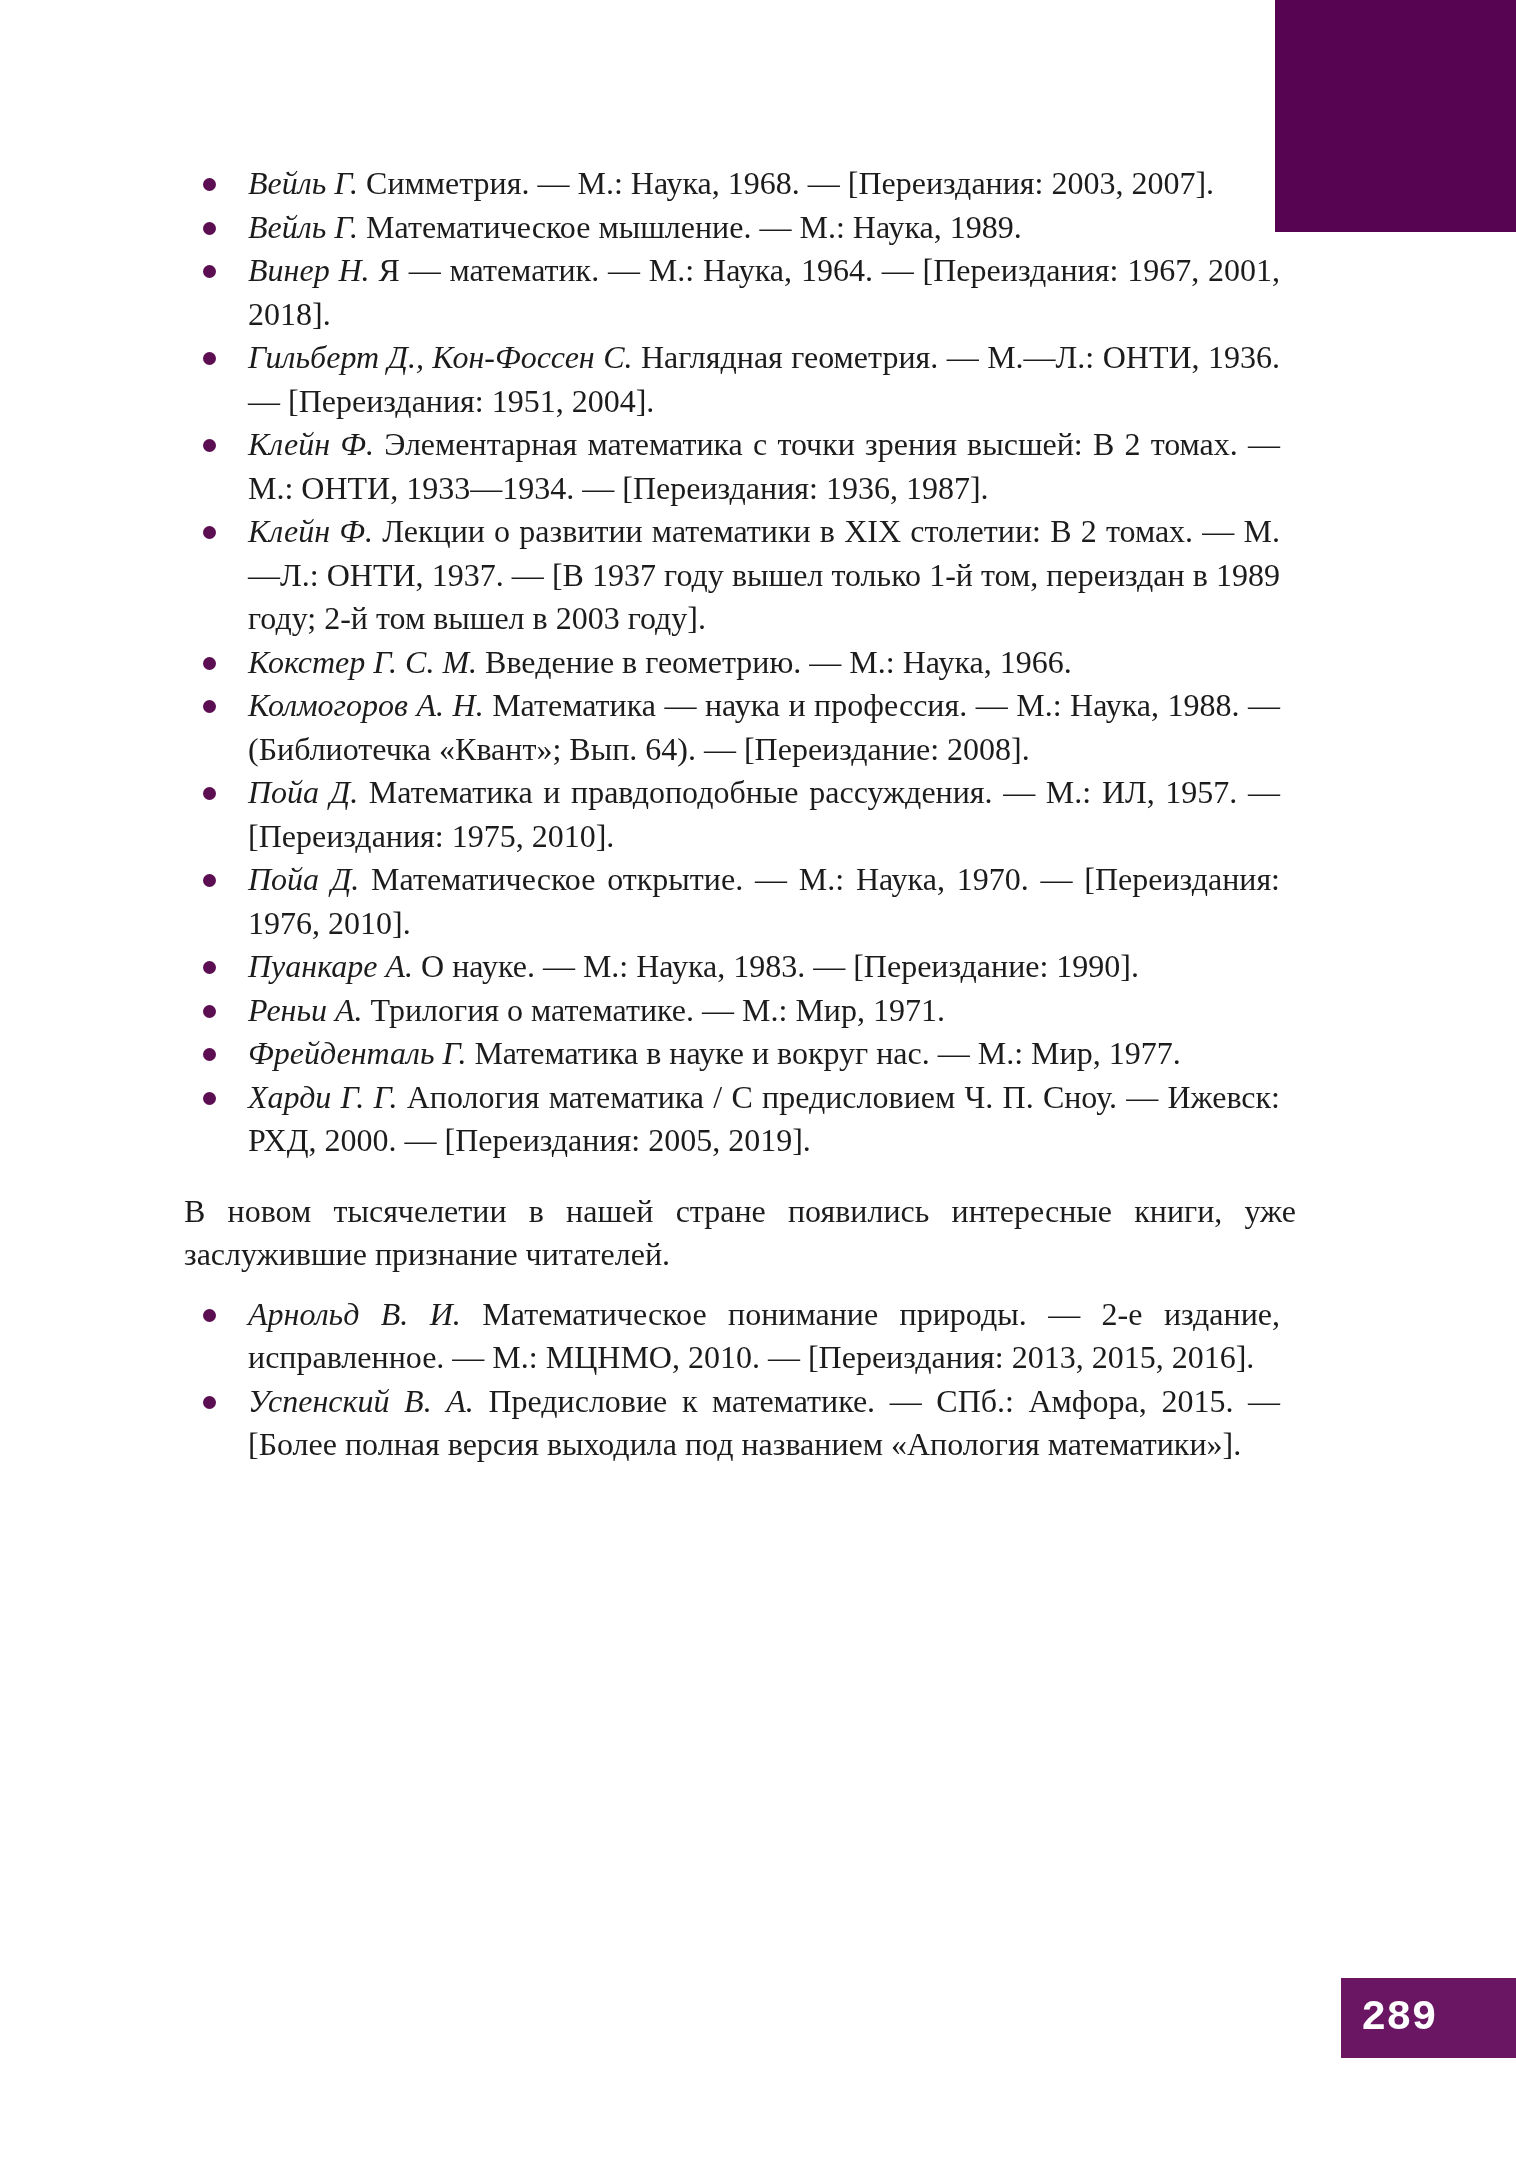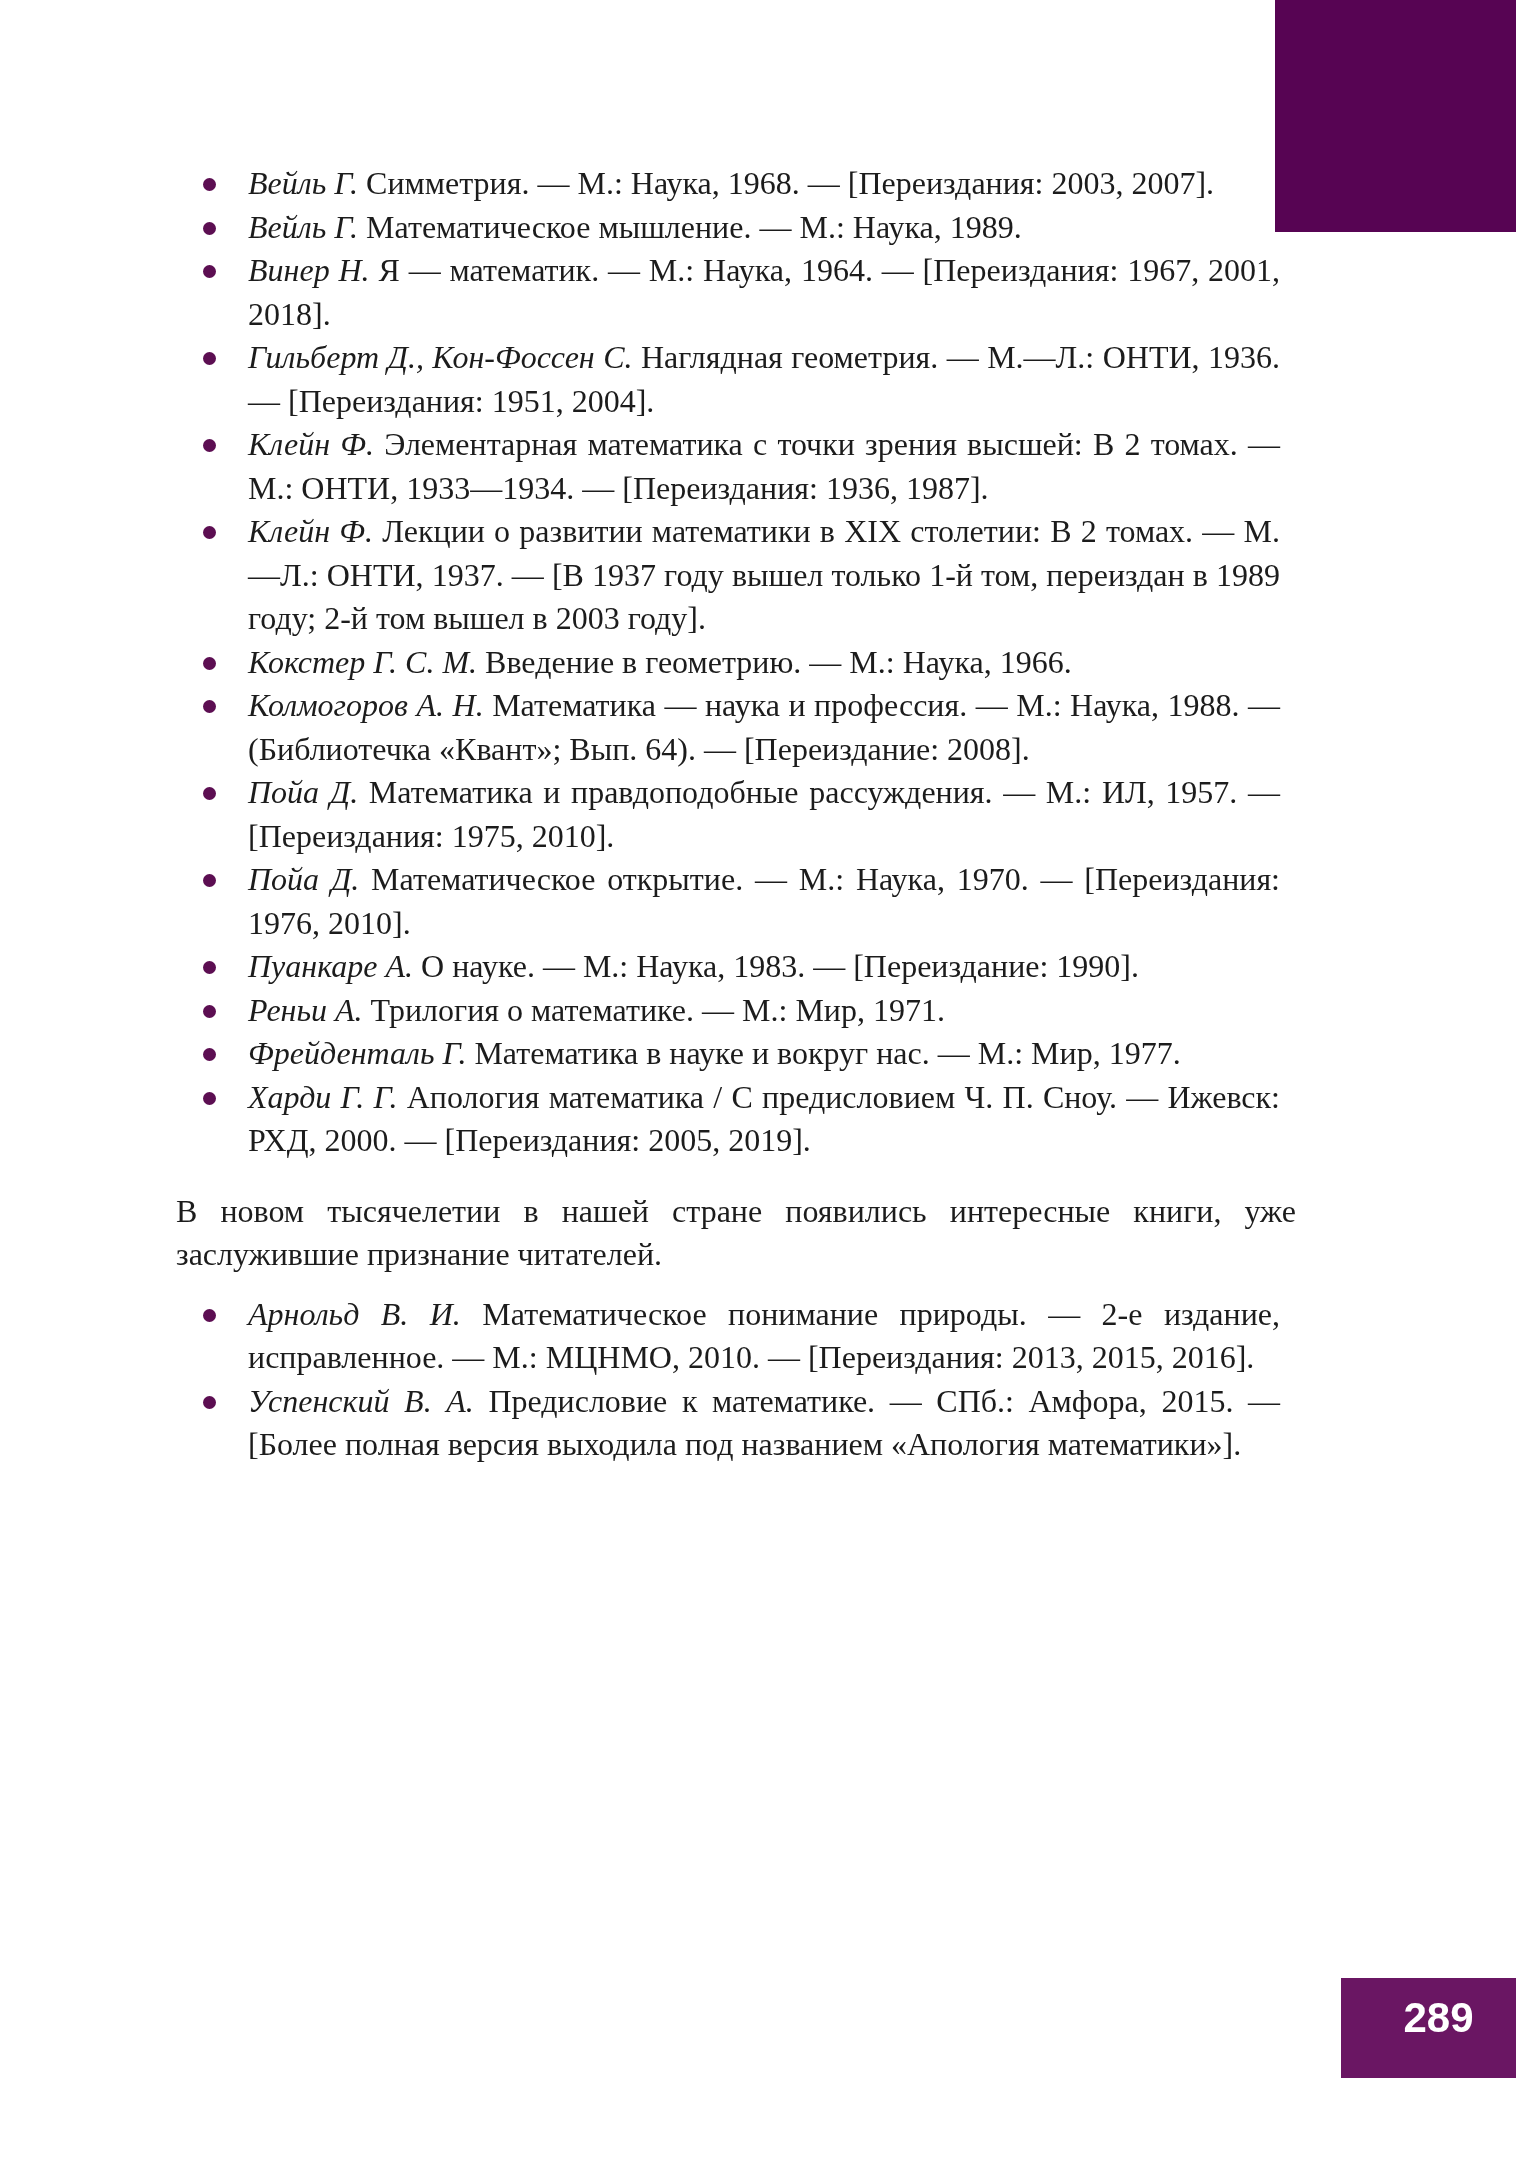--- a/index.html
+++ b/index.html
@@ -48,39 +48,38 @@
     left: 11px;
     top: 16px;
     width: 13px;
     height: 13px;
     border-radius: 50%;
     background: var(--bullet-color, #5c0e52);
   }
   .author { font-style: italic; }
 
   .interlude {
-    margin: 27px 0 15px 0;
+    margin: 27px 0 15px 8px;
   }
 
   
   .page-badge {
     position: absolute;
     left: 1341px;
     top: 1978px;
     width: 175px;
-    height: 100px;
+    height: 80px;
     box-sizing: border-box;
     padding-left: 20px;
     background: var(--badge-color, #6a1663);
     color: #ffffff;
-    font-family: Liberation Sans, sans-serif;
+    font-family: Liberation Mono, monospace;
     font-weight: bold;
     font-size: 42px;
     line-height: 80px;
-    text-align: center;
   }
 </style>
 </head>
 <body style="--accent-block: #570453; --badge-color: #6a1663; --bullet-color: #5c0e52; --text-color: #1c1c1c; background: rgb(255, 255, 255);">
 
 <div class="corner-block"></div>
 
 <div class="content">
   <ul class="bib-list">
       <li class="bib-item"><span class="bullet"></span><span class="author">Вейль Г.</span><span class="entry-text"> Симметрия. — М.: Наука, 1968. — [Переиздания: 2003, 2007].</span></li>

